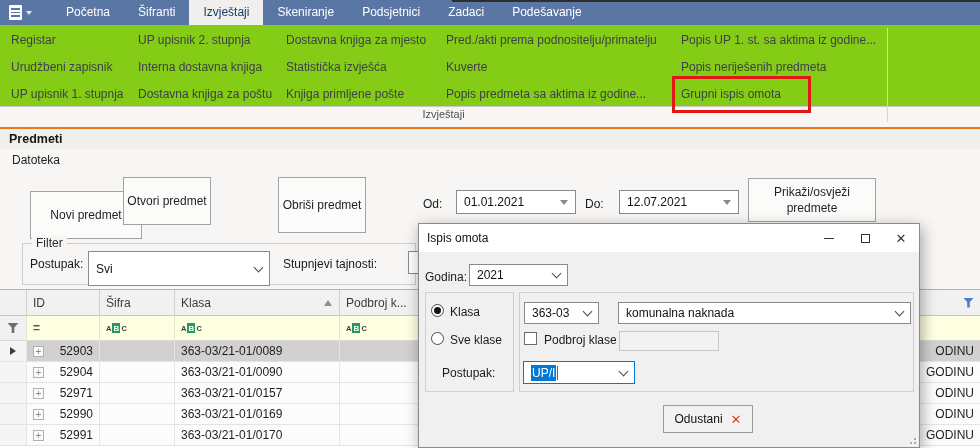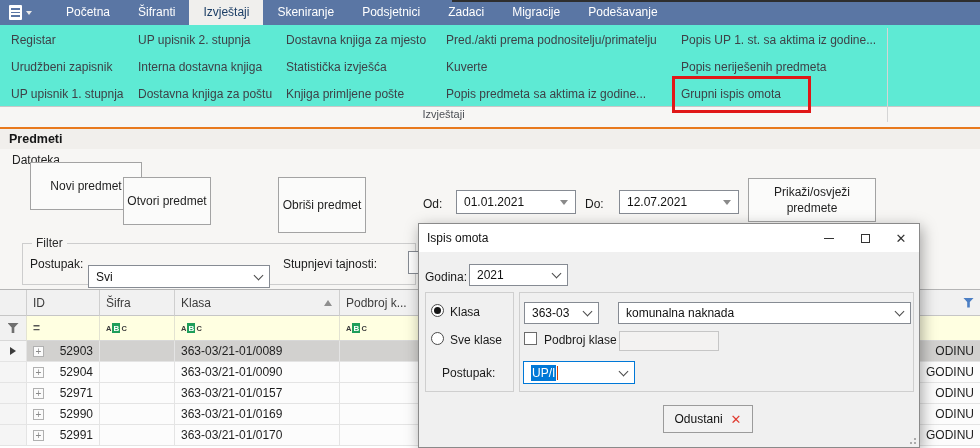--- a/index.html
+++ b/index.html
@@ -12,21 +12,21 @@
   #tabbar{position:absolute;left:0;top:0;width:980px;height:25px;background:#5A76A4;}
   #app-icon{position:absolute;left:9px;top:3px;width:32px;height:19px;display:flex;align-items:center;}
   #app-icon .doc{width:13px;height:15px;background:#fff;border-radius:1px;display:flex;flex-direction:column;justify-content:center;gap:2px;padding:0 2px;box-sizing:border-box;}
   #app-icon .doc i{display:block;height:1.5px;background:#5A76A4;}
   #app-icon .caret{width:0;height:0;border-left:3px solid transparent;border-right:3px solid transparent;border-top:4px solid #E8E8E8;margin-left:4px;}
   #tabs{position:absolute;left:52px;top:0;height:25px;display:flex;}
   .tab{height:25px;line-height:25px;padding:0 14px;font-size:12px;color:#FFFFFF;cursor:default;}
   .tab.selected{background:#F0EFED;color:#1C3E66;}
 
   
-  #ribbon{position:absolute;left:0;top:25px;width:980px;height:82px;background:#5eead4;border-bottom:1px solid #C8C8C8;box-sizing:border-box;}
+  #ribbon{position:absolute;left:0;top:25px;width:980px;height:82px;background:#84cc16;border-bottom:1px solid #C8C8C8;box-sizing:border-box;}
   .menu-col{position:absolute;top:2px;}
   .menu-item{height:27px;line-height:27px;font-size:12px;color:#3E4147;white-space:nowrap;padding:0 3px;}
   #red-box{position:absolute;left:672px;top:51px;width:139px;height:37px;border:3px solid #E01717;box-sizing:border-box;pointer-events:none;}
   #ribbon-sep{position:absolute;left:887px;top:3px;width:1px;height:94px;background:#D5D5D5;}
   #group-label{position:absolute;left:0;top:83px;width:887px;text-align:center;font-size:11px;color:#4D5056;}
 
   
   #orange-line{position:absolute;left:0;top:127px;width:980px;height:2px;background:#E8791C;}
   #panel-header{position:absolute;left:0;top:129px;width:980px;height:20px;background:#F1EFEC;font-size:12.5px;font-weight:bold;color:#161616;line-height:20px;padding-left:9px;box-sizing:border-box;}
   #menu-datoteka{position:absolute;left:8px;top:151px;font-size:12px;color:#222;padding:2px 4px;}
@@ -104,21 +104,20 @@
         </span>
       <span class="caret"></span>
     </div>
     <div id="tabs">
         <div class="tab">Početna</div>
         <div class="tab">Šifranti</div>
         <div class="tab selected">Izvještaji</div>
         <div class="tab">Skeniranje</div>
         <div class="tab">Podsjetnici</div>
         <div class="tab">Zadaci</div>
-        <div class="tab">Migracije</div>
         <div class="tab">Podešavanje</div>
       </div>
   </div>
   <div id="top-edge"></div>
 
   <div id="ribbon">
     <div id="menu-cols">
         <div class="menu-col" style="left: 8px;">
           <div class="menu-item">Registar</div>
           <div class="menu-item">Urudžbeni zapisnik</div>
@@ -147,40 +146,40 @@
       </div>
     <div id="red-box"></div>
     <div id="ribbon-sep"></div>
     <div id="group-label">Izvještaji</div>
   </div>
 
   <div id="orange-line"></div>
   <div id="panel-header">Predmeti</div>
   <div id="menu-datoteka">Datoteka</div>
 
-  <div class="wbtn-big" style="left:30px;top:162px;width:112px;height:48px;">Novi predmet</div>
+  <div class="wbtn-big" style="left:30px;top:191px;width:112px;height:48px;">Novi predmet</div>
   <div class="wbtn-big" style="left:123px;top:177px;width:88px;height:48px;">Otvori predmet</div>
   <div class="wbtn-big" style="left:278px;top:177px;width:88px;height:56px;">Obriši predmet</div>
 
   <div class="lbl" style="left:423px;top:197px;">Od:</div>
   <div class="combo" style="left:456px;top:190px;width:120px;height:24px;">
     <span>01.01.2021</span>
     <span class="tri-down" style="border-top-color:#8a8a8a;"></span>
   </div>
   <div class="lbl" style="left:585px;top:197px;">Do:</div>
   <div class="combo" style="left:619px;top:190px;width:120px;height:24px;">
     <span>12.07.2021</span>
     <span class="tri-down" style="border-top-color:#8a8a8a;"></span>
   </div>
   <div class="wbtn-big" style="left:748px;top:178px;width:128px;height:44px;">Prikaži/osvježi predmete</div>
 
   <div id="filter-box"></div>
   <div id="filter-cap">Filter</div>
   <div class="lbl" style="left:30px;top:257px;">Postupak:</div>
-  <div class="combo" style="left:88px;top:265px;width:182px;height:23px;">
+  <div class="combo" style="left:88px;top:251px;width:182px;height:35px;">
     <span>Svi</span>
     <span class="chev"></span>
   </div>
   <div class="lbl" style="left:283px;top:257px;">Stupnjevi tajnosti:</div>
   <div id="tajnost-partial"></div>
 
   <div id="grid">
     <div class="ghead">
       <div class="gc ind w0"></div>
       <div class="gc w1">ID</div>

